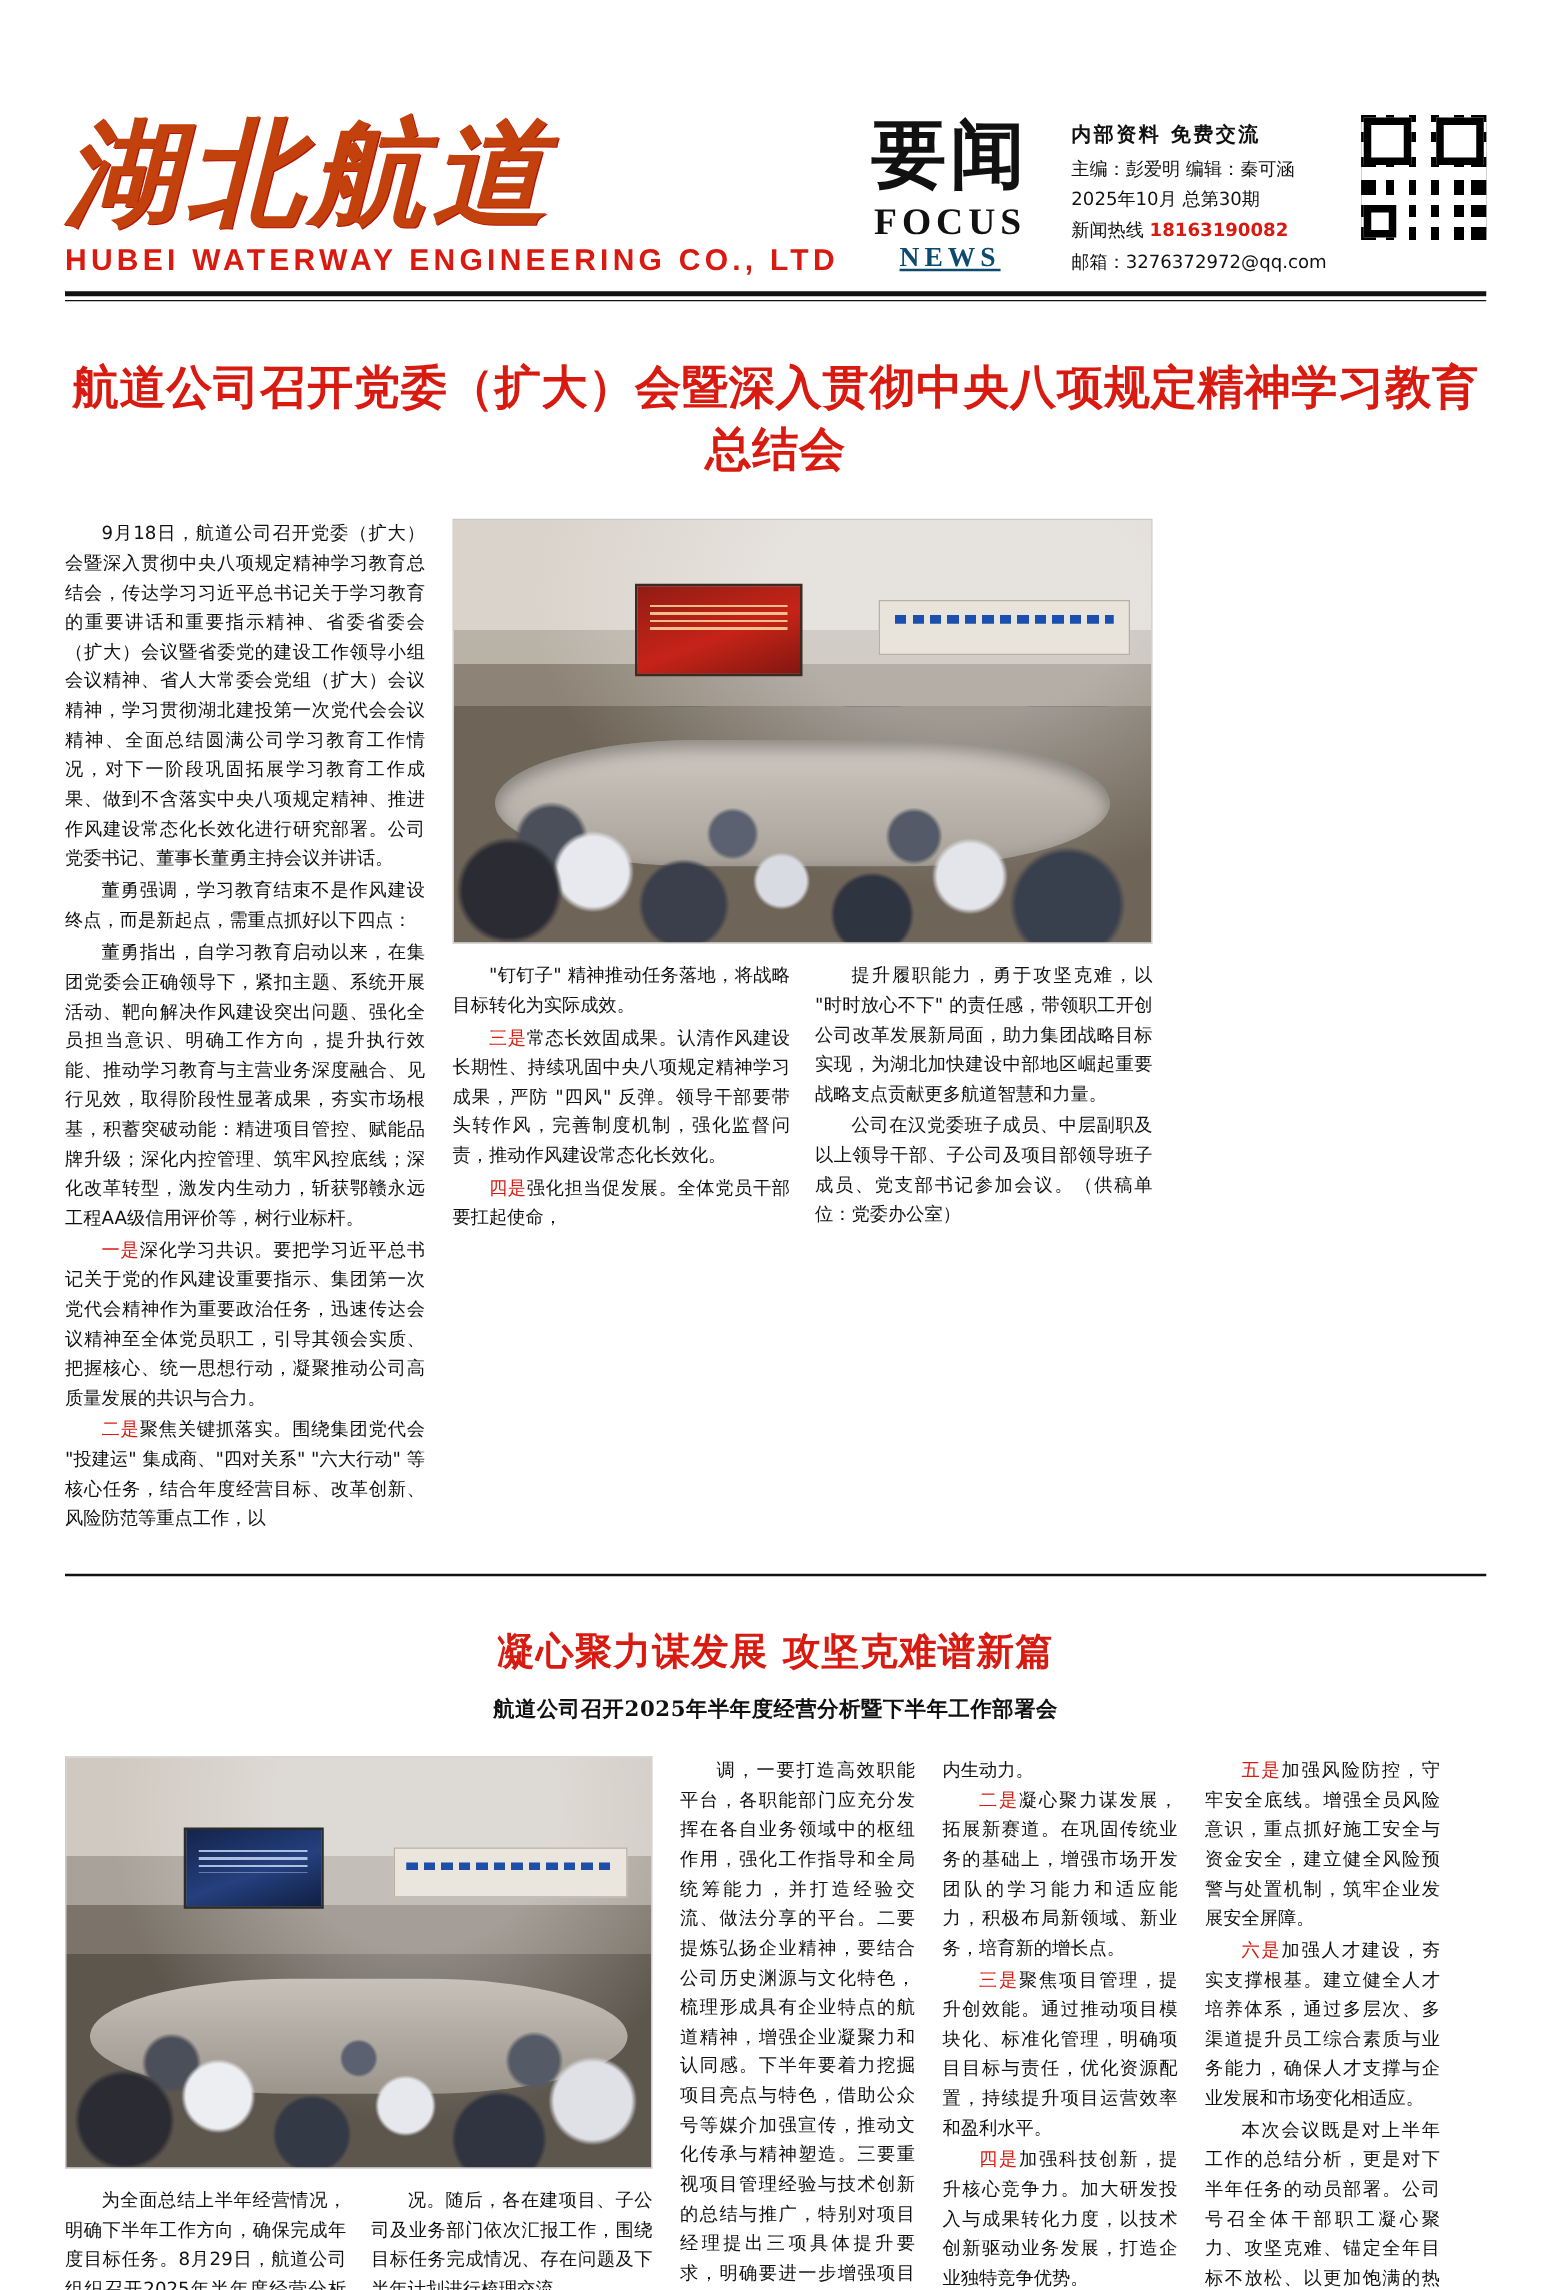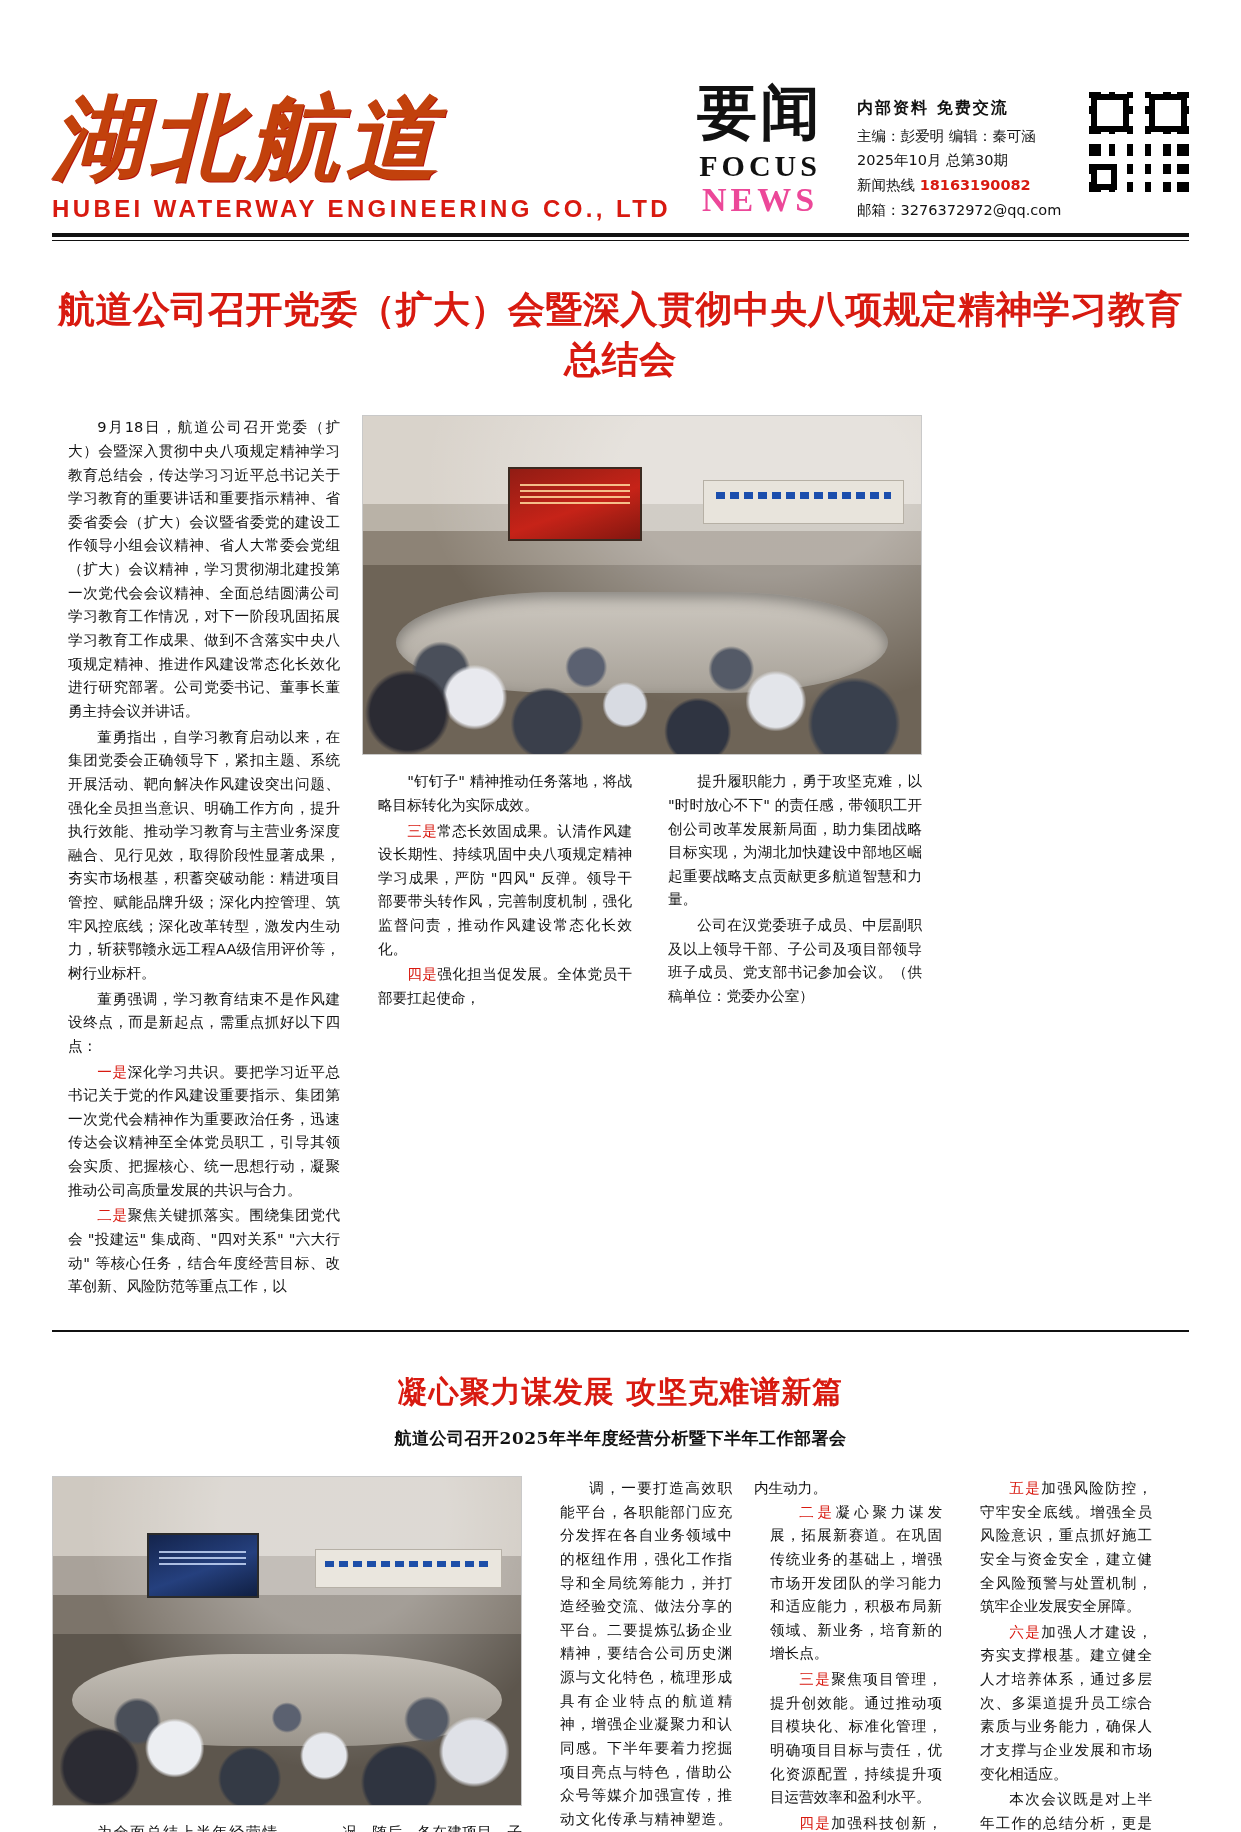--- a/index.html
+++ b/index.html
@@ -61,25 +61,26 @@
   .focus-en1 {
     font-family: "Liberation Serif", serif;
     font-size: 30px;
     font-weight: 700;
     letter-spacing: 4px;
     margin-top: 9px;
     color: #111;
   }
   .focus-en2 {
     font-family: "Liberation Serif", serif;
-    font-size: 34px;
+    font-size: 22px;
     font-weight: 700;
     letter-spacing: 4px;
     margin-top: 2px;
-    color: #ec4899;
+    color: #0c4a6e;
+    text-decoration: underline;
   }
   .mast-info {
     margin-left: 34px;
     margin-top: 36px;
     font-size: 14.5px;
     line-height: 1.72;
     color: #111;
     white-space: nowrap;
   }
   .mast-info .row1 {
@@ -117,21 +118,21 @@
     font-weight: 700;
     font-size: 37px;
     letter-spacing: 0.5px;
     margin: 44px 0 30px 0;
   }
   .a1-grid {
     display: flex;
     gap: 22px;
   }
   .col { font-size: 14.6px; line-height: 1.62; text-align: justify; }
-  .col p { margin: 0 0 2px 16px; text-indent: 2em; }
+  .col p { margin: 0 0 2px 0; text-indent: 2em; }
   .col .tight { margin: 0; }
   .red { color: #d81a10; }
 
   .a1-left { width: 288px; }
   .a1-mid { width: 560px; }
 
   .photo {
     width: 100%;
     border: 1px solid #c9c9c9;
     display: block;
@@ -294,22 +295,22 @@
 
   <div class="rule-thick"></div>
   <div class="rule-thin"></div>
 
   <h1 class="headline1">航道公司召开党委（扩大）会暨深入贯彻中央八项规定精神学习教育总结会</h1>
 
   <div class="a1-grid">
 
     <div class="col a1-left">
       <p>9月18日，航道公司召开党委（扩大）会暨深入贯彻中央八项规定精神学习教育总结会，传达学习习近平总书记关于学习教育的重要讲话和重要指示精神、省委省委会（扩大）会议暨省委党的建设工作领导小组会议精神、省人大常委会党组（扩大）会议精神，学习贯彻湖北建投第一次党代会会议精神、全面总结圆满公司学习教育工作情况，对下一阶段巩固拓展学习教育工作成果、做到不含落实中央八项规定精神、推进作风建设常态化长效化进行研究部署。公司党委书记、董事长董勇主持会议并讲话。</p>
+      <p>董勇强调，学习教育结束不是作风建设终点，而是新起点，需重点抓好以下四点：</p>
       <p>董勇指出，自学习教育启动以来，在集团党委会正确领导下，紧扣主题、系统开展活动、靶向解决作风建设突出问题、强化全员担当意识、明确工作方向，提升执行效能、推动学习教育与主营业务深度融合、见行见效，取得阶段性显著成果，夯实市场根基，积蓄突破动能：精进项目管控、赋能品牌升级；深化内控管理、筑牢风控底线；深化改革转型，激发内生动力，斩获鄂赣永远工程AA级信用评价等，树行业标杆。</p>
-      <p>董勇强调，学习教育结束不是作风建设终点，而是新起点，需重点抓好以下四点：</p>
       <p>
         <span class="red">一是</span><span>深化学习共识。要把学习近平总书记关于党的作风建设重要指示、集团第一次党代会精神作为重要政治任务，迅速传达会议精神至全体党员职工，引导其领会实质、把握核心、统一思想行动，凝聚推动公司高质量发展的共识与合力。</span>
       </p>
       <p>
         <span class="red">二是</span><span>聚焦关键抓落实。围绕集团党代会 "投建运" 集成商、"四对关系" "六大行动" 等核心任务，结合年度经营目标、改革创新、风险防范等重点工作，以</span>
       </p>
     </div>
 
     <div class="a1-mid">
       <div class="photo photo1">

